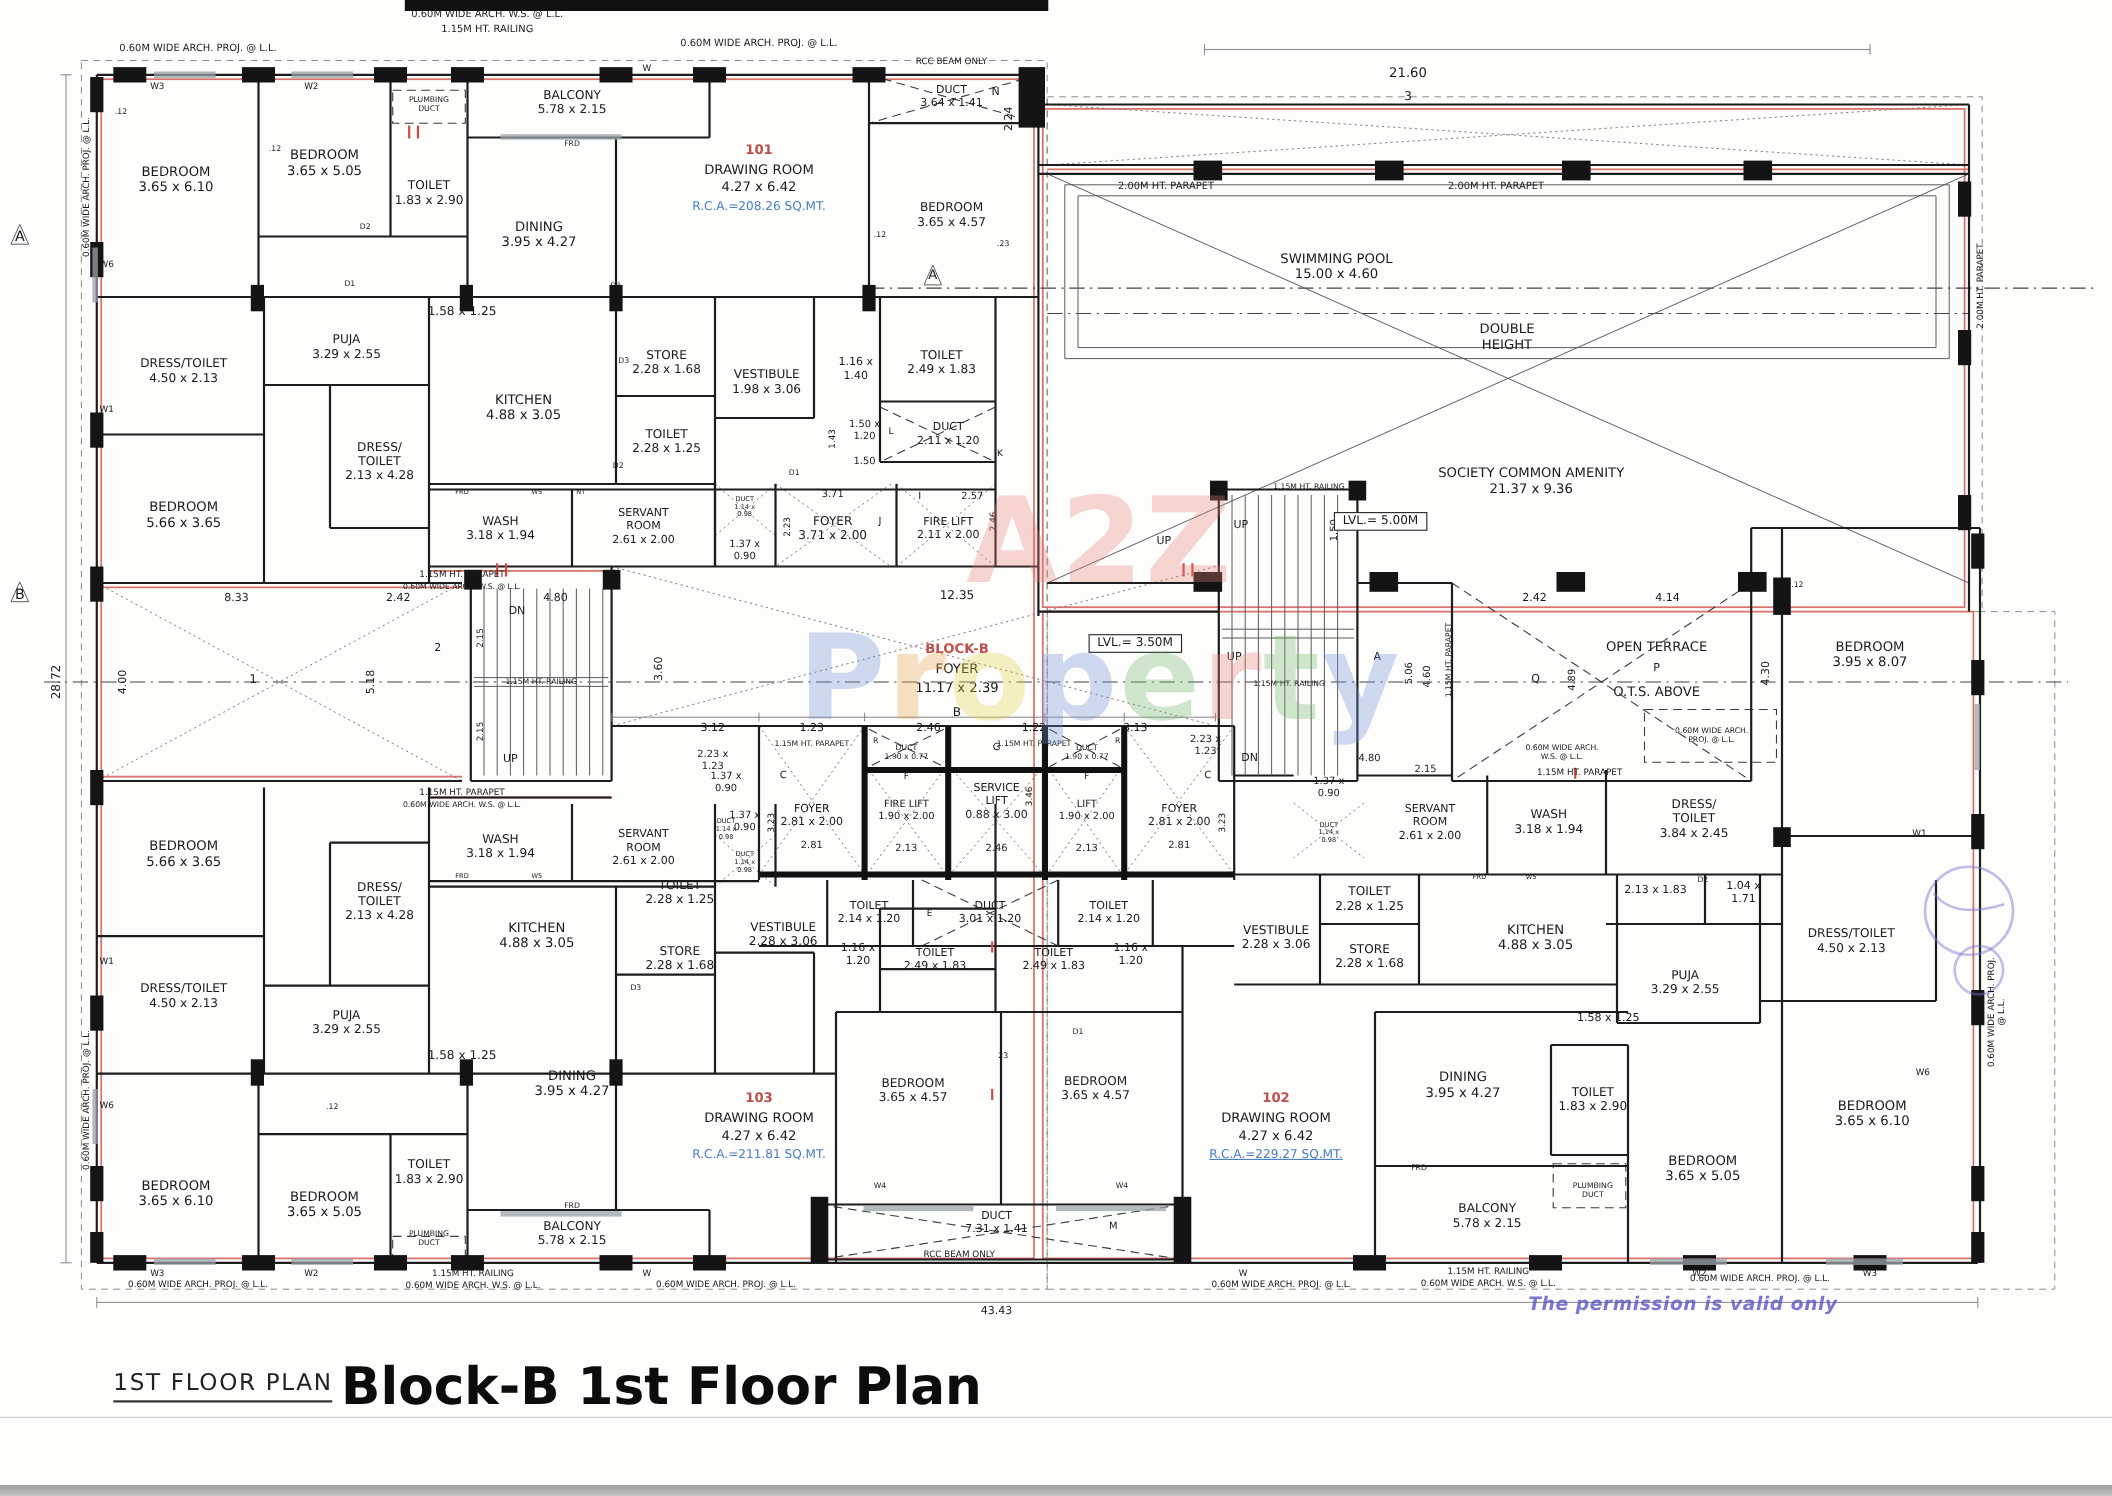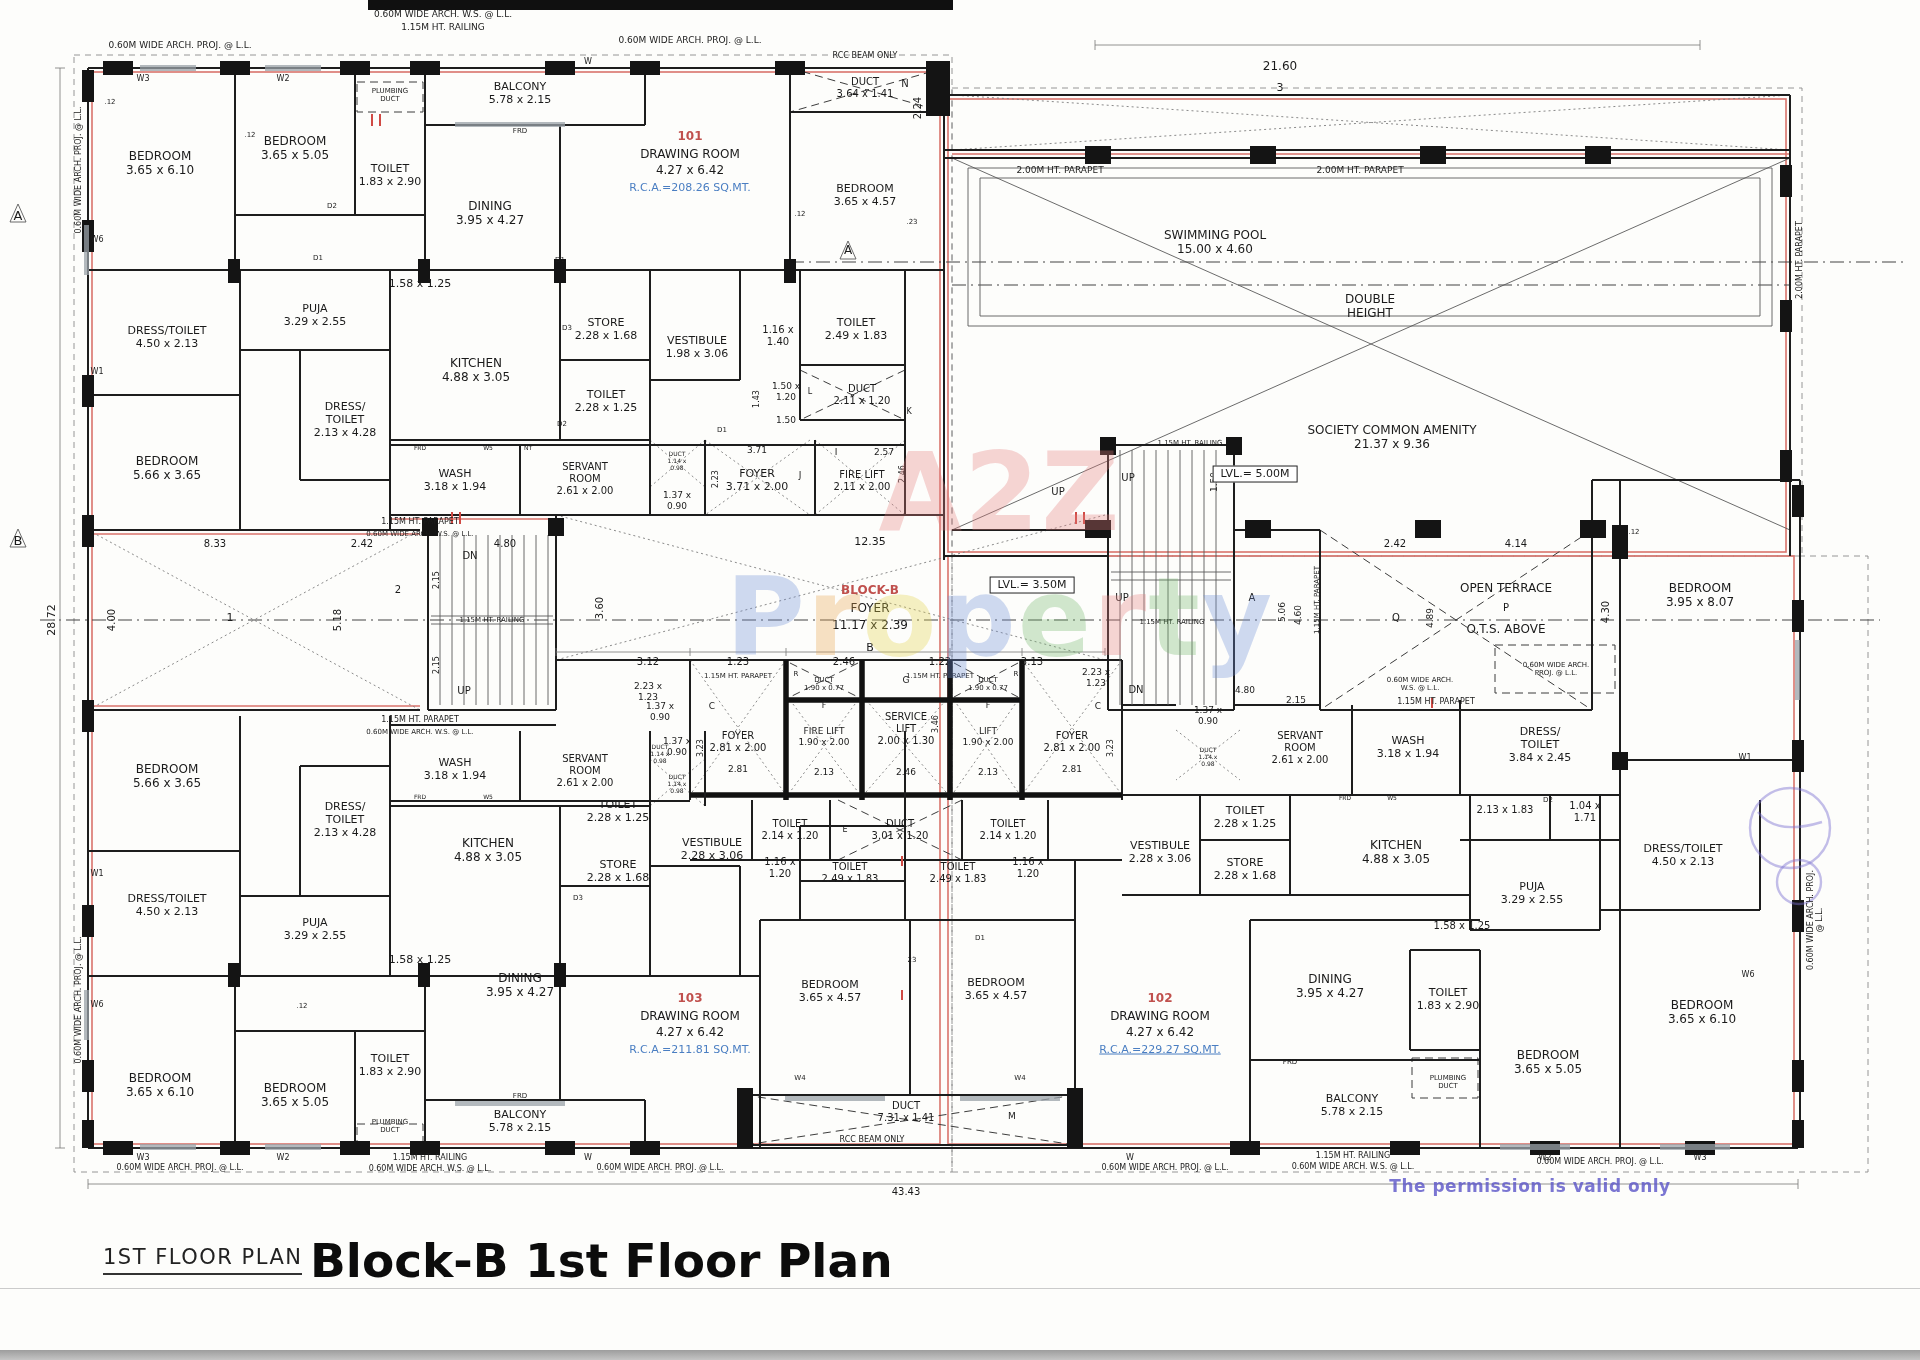--- a/index.html
+++ b/index.html
@@ -3,21 +3,21 @@
 <meta charset="utf-8">
 <style>
   html,body{margin:0;padding:0;background:#ffffff;}
   #page{position:relative;width:1920px;height:1360px;background:#fdfdfb;overflow:hidden;
         font-family:"DejaVu Sans",sans-serif;color:#1a1a1a;}
   #plan-svg{position:absolute;left:0;top:0;}
   .lbl{position:absolute;transform:translate(-50%,-50%);white-space:pre-line;text-align:center;
        line-height:1.18;color:#1a1a1a;pointer-events:none;}
   .lbl.box{border:1.4px solid #222;background:#fff;padding:1px 7px;white-space:nowrap;}
   .lbl.bold{font-weight:bold;}
-  [data-name="stamp-permission"]{opacity:.8;letter-spacing:.5px;}
+  [data-name="stamp-permission"]{font-style:italic;opacity:.8;letter-spacing:.5px;}
   
   .plan-label{position:absolute;left:103px;top:1245px;font-size:21px;letter-spacing:1.5px;
       border-bottom:2px solid #333;padding-bottom:4px;color:#222;}
   .main-title{position:absolute;left:310px;top:1233px;font-size:47px;font-weight:600;color:#0c0c0c;text-align:right;}
   .page-number{position:absolute;left:1320px;top:1290px;font-size:46px;font-weight:600;color:#0c0c0c;}
   .watermark-url{position:absolute;left:1068px;top:1232px;font-size:45px;font-weight:400;
       color:#d7d7d7;letter-spacing:1px;}
   #wm{position:absolute;left:620px;top:430px;width:760px;text-align:center;font-size:108px;
       font-weight:bold;opacity:.32;letter-spacing:2px;pointer-events:none;}
   .rule1{position:absolute;left:0;top:1288px;width:1920px;height:1px;background:#cbcbcb;}
@@ -355,21 +355,21 @@
       <div class="lbl" data-name="tag-c-left" style="left: 712px; top: 706px; font-size: 9px;">C</div>
       <div class="lbl" data-name="tag-f-left" style="left: 824px; top: 706px; font-size: 8px;">F</div>
       <div class="lbl" data-name="tag-f-right" style="left: 988px; top: 706px; font-size: 8px;">F</div>
       <div class="lbl" data-name="tag-c-right" style="left: 1098px; top: 706px; font-size: 9px;">C</div>
       <div class="lbl" data-name="room-foyer-core-left" style="left: 738px; top: 742px; font-size: 10px;">FOYER
 2.81 x 2.00</div>
       <div class="lbl" data-name="room-firelift-core" style="left: 824px; top: 737px; font-size: 9px;">FIRE LIFT
 1.90 x 2.00</div>
       <div class="lbl" data-name="room-servicelift" style="left: 906px; top: 729px; font-size: 10px;">SERVICE
 LIFT
-2.00 x 1.30</div>
+0.88 x 3.00</div>
       <div class="lbl" data-name="room-lift-core" style="left: 988px; top: 737px; font-size: 9px;">LIFT
 1.90 x 2.00</div>
       <div class="lbl" data-name="room-foyer-core-right" style="left: 1072px; top: 742px; font-size: 10px;">FOYER
 2.81 x 2.00</div>
       <div class="lbl" data-name="dim-3-23-left" style="left: 701px; top: 748px; font-size: 8px; transform: translate(-50%, -50%) rotate(-90deg);">3.23</div>
       <div class="lbl" data-name="dim-3-23-right" style="left: 1111px; top: 748px; font-size: 8px; transform: translate(-50%, -50%) rotate(-90deg);">3.23</div>
       <div class="lbl" data-name="dim-3-46" style="left: 936px; top: 724px; font-size: 8px; transform: translate(-50%, -50%) rotate(-90deg);">3.46</div>
       <div class="lbl" data-name="dim-2-81-left" style="left: 738px; top: 769px; font-size: 9px;">2.81</div>
       <div class="lbl" data-name="dim-2-13-left" style="left: 824px; top: 772px; font-size: 9px;">2.13</div>
       <div class="lbl" data-name="dim-2-46-bot" style="left: 906px; top: 772px; font-size: 9px;">2.46</div>

